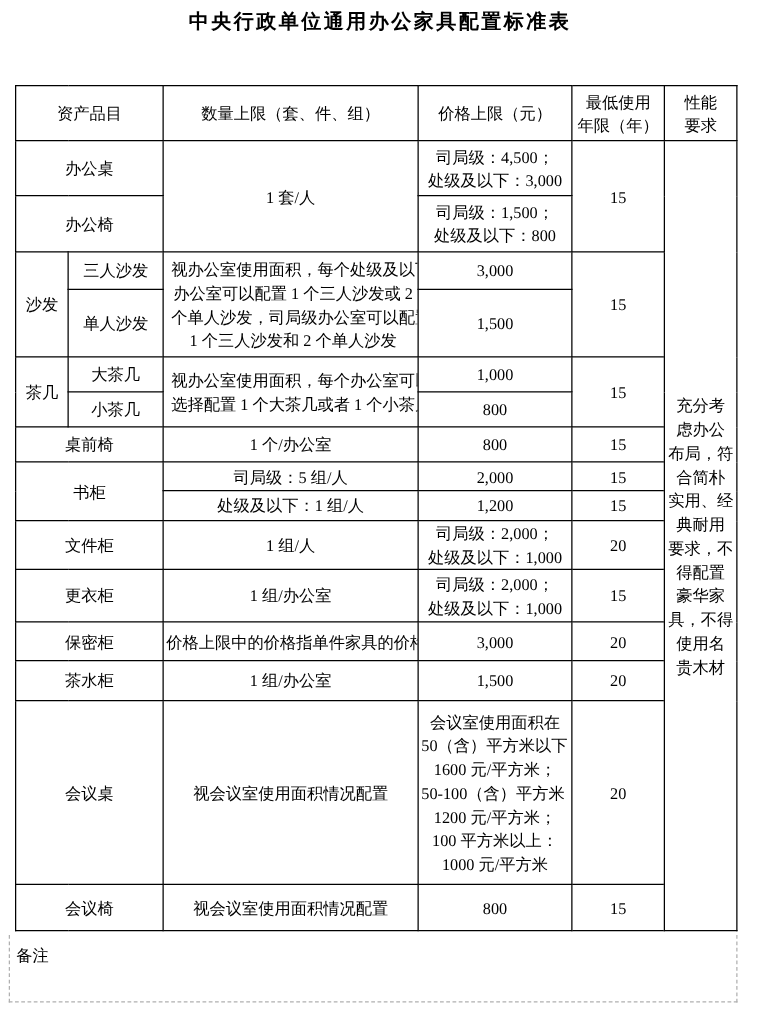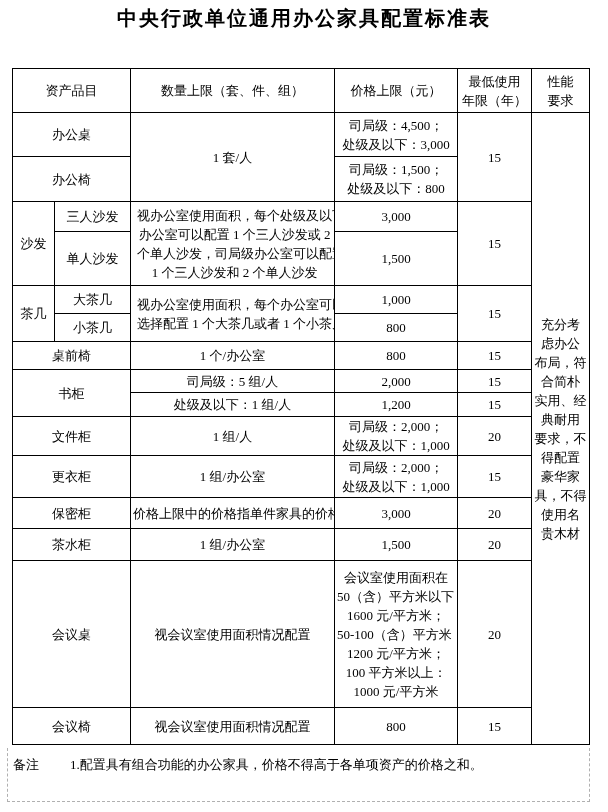--- a/index.html
+++ b/index.html
@@ -3,21 +3,21 @@
 <meta charset="utf-8">
 <style>
   html,body { margin:0; padding:0; background:#ffffff; }
   .page {
     position:relative; width:608px; height:812px; background:#ffffff;
     font-family:"Liberation Serif","DejaVu Serif",serif; color:#000;
     overflow:hidden;
   }
   .doc-title {
     position:absolute; top:5px; left:0; width:608px;
-    text-align:center; font-size:20px; font-weight:bold;
+    text-align:center; font-size:16px; font-weight:bold;
     letter-spacing:2px; margin:0; line-height:26px;
   }
   table.std {
     position:absolute; left:12px; top:68px;
     border-collapse:collapse; table-layout:fixed; width:578px;
   }
   table.std th, table.std td {
     border:1px solid #000; font-size:13px; font-weight:normal;
     text-align:center; vertical-align:middle; padding:0 2px;
     overflow:hidden; line-height:19px;
@@ -194,17 +194,16 @@
       <td>视会议室使用面积情况配置</td>
       <td>800</td>
       <td>15</td>
     </tr>
   </tbody>
     </table>
 
   <div class="notes-box">
     <div class="notes-line1">
       <span class="notes-label">备注</span>
-      <span class="notes-item1">1.配置具有组合功能的办公家具，价格不得高于各单项资产的价格之和。</span>
     </div>
   </div>
 
 </div>
 
 </body></html>

